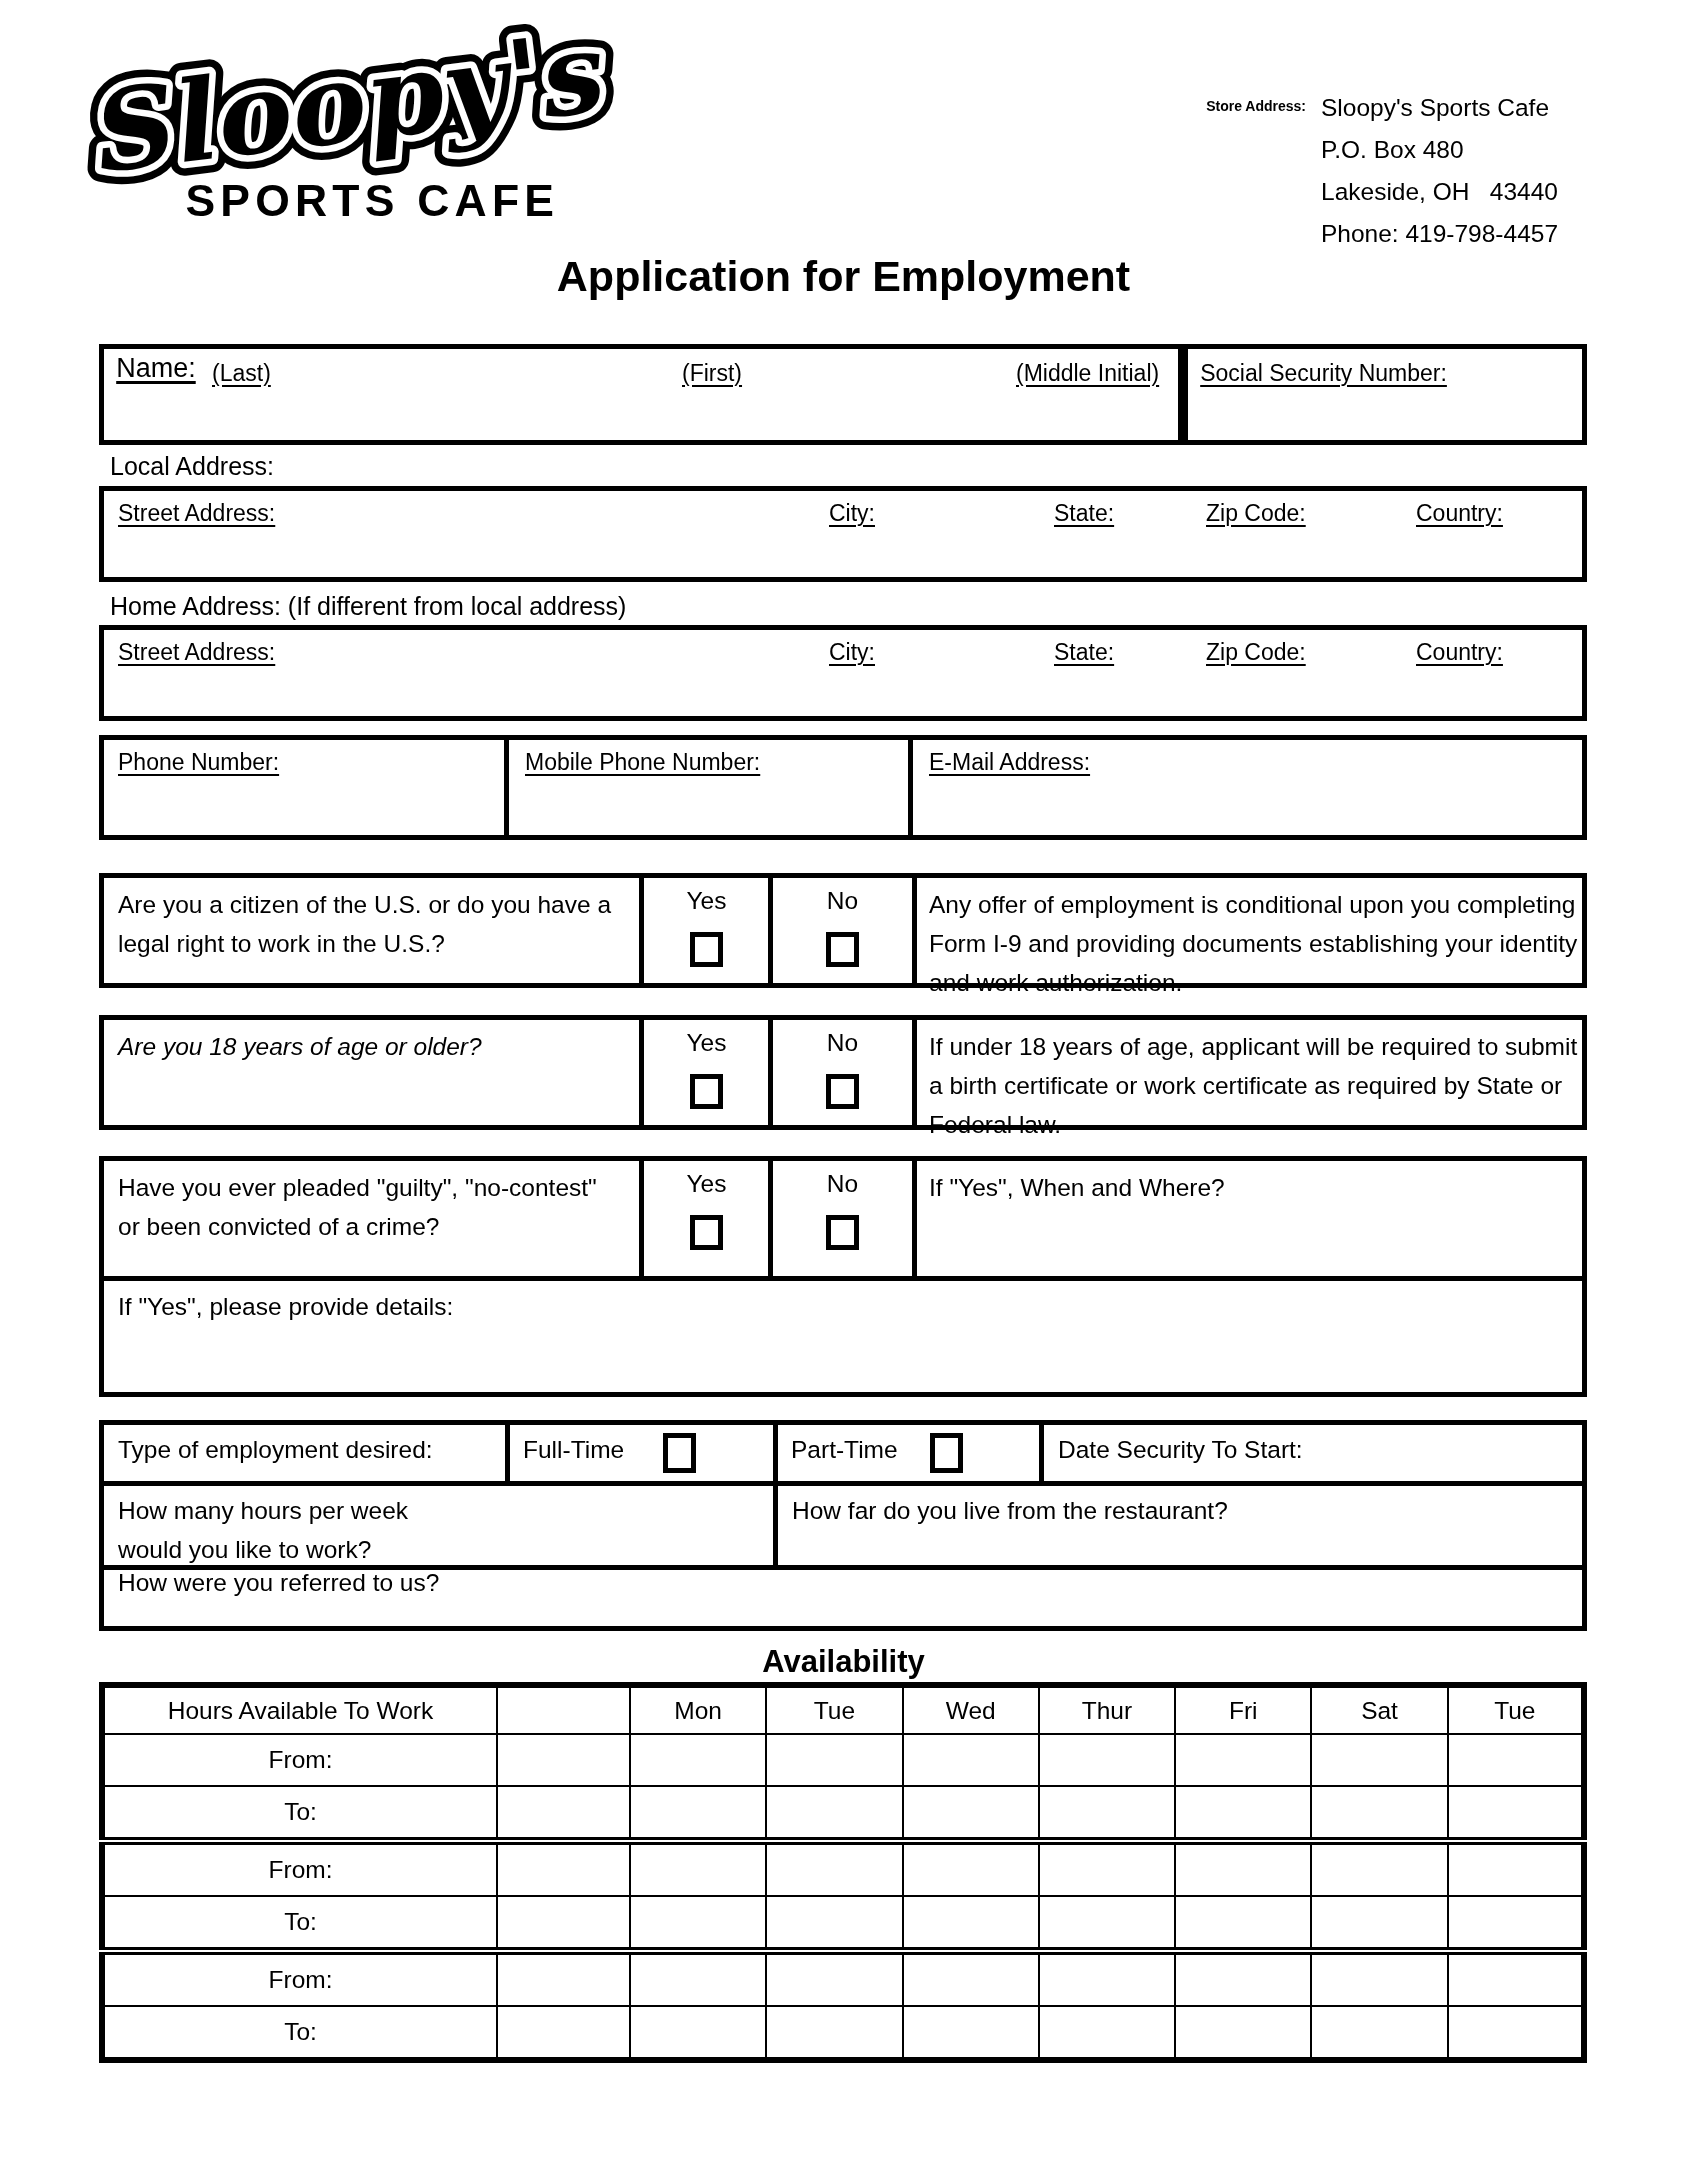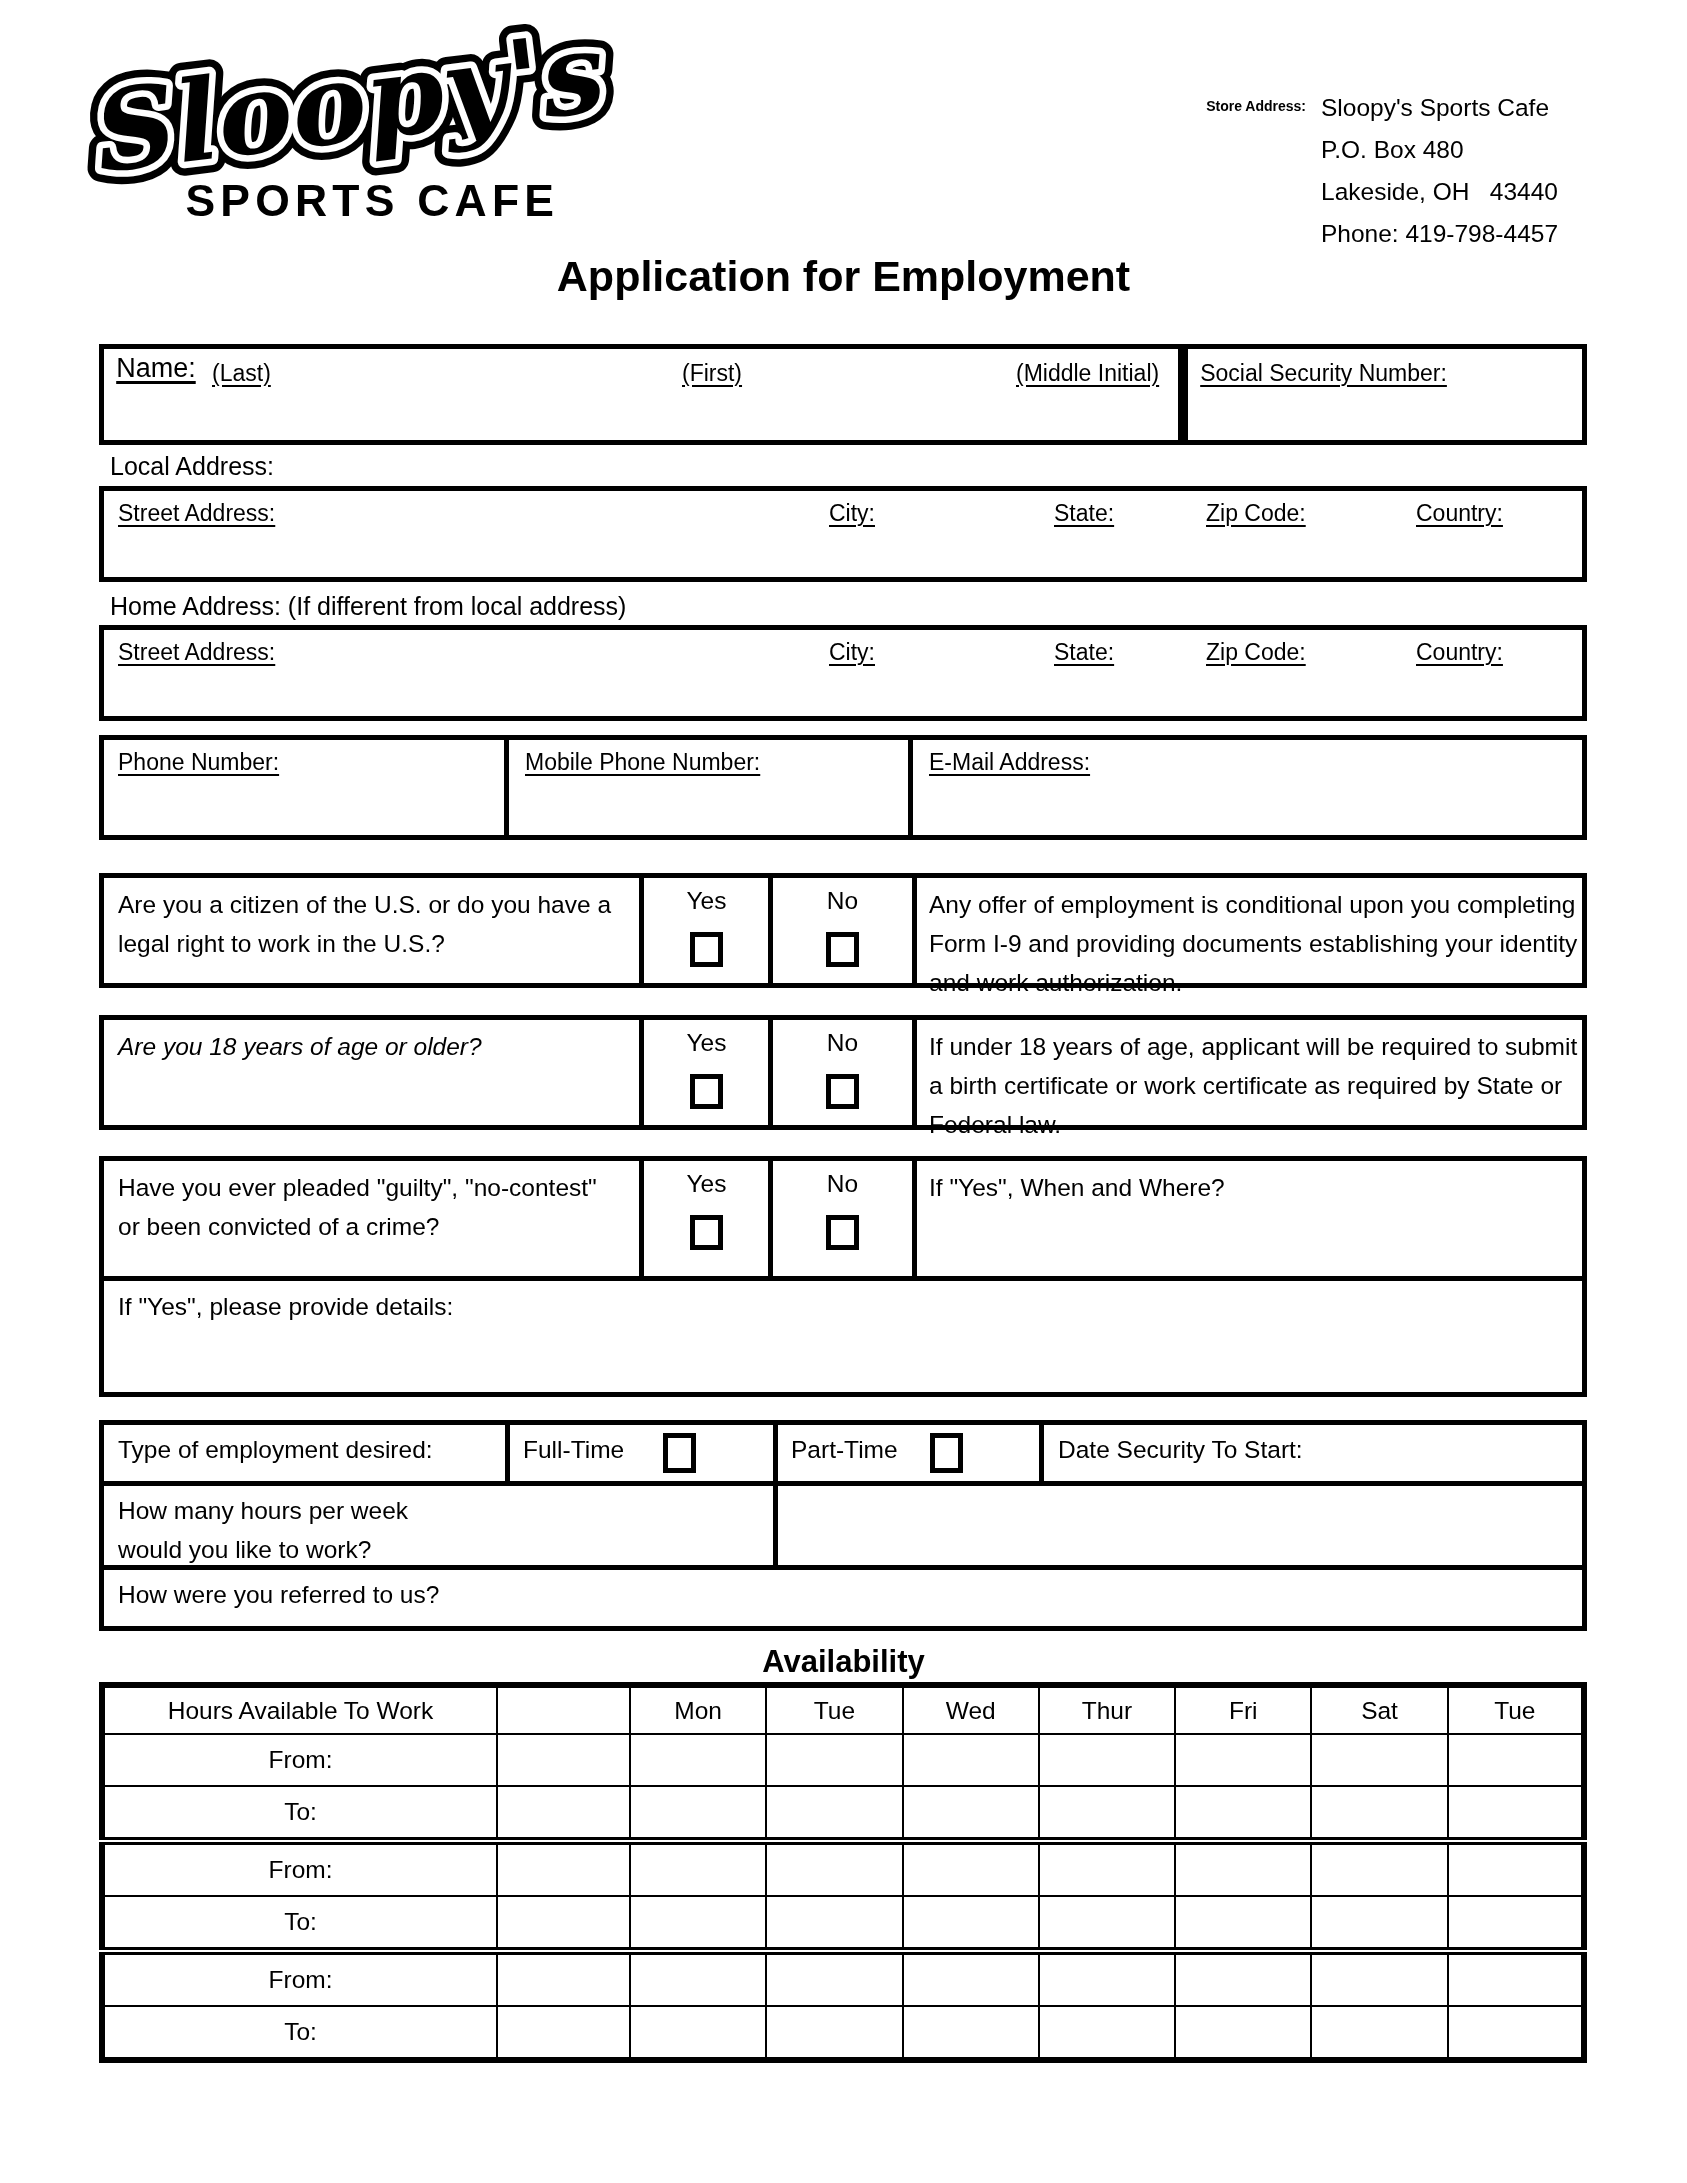--- a/index.html
+++ b/index.html
@@ -173,23 +173,24 @@
     <div class="plain" style="left:14px;top:11.4px;">Type of employment desired:</div>
     <div class="plain" style="left:419px;top:11.4px;text-align:center;">Full-Time</div>
     <div class="checkbox" style="left:559px;top:7.9px;width:33px;height:40px;"></div>
     <div class="plain" style="left:687px;top:11.4px;">Part-Time</div>
     <div class="checkbox" style="left:826px;top:7.9px;width:33px;height:40px;"></div>
     <div class="plain" style="left:954px;top:11.4px;">Date Security To Start:</div>
     <div class="field" style="left:1223px;top:8.7px;width:245px;height:40px;"></div>
 
     <div class="qtext" style="left:14px;top:66px;width:332px;">How many hours per week would you like to work?</div>
     <div class="field" style="left:358px;top:66px;width:297px;height:65px;"></div>
+    <div class="qtext" style="left:688px;top:66px;width:769px;">How far do you live from the restaurant?</div>
     <div class="field" style="left:688px;top:103px;width:769px;height:30px;"></div>
 
-    <div class="qtext" style="left:14px;top:150px;">How were you referred to us?</div>
+    <div class="qtext" style="left:14px;top:138px;">How were you referred to us?</div>
     <div class="field" style="left:367px;top:150px;width:1090px;height:45px;"></div>
   </div>
 
   <div class="avail-heading">Availability</div>
 
   <table class="avail">
     <colgroup>
       <col style="width:395px;">
         <col style="width:133px;">
       <col>

